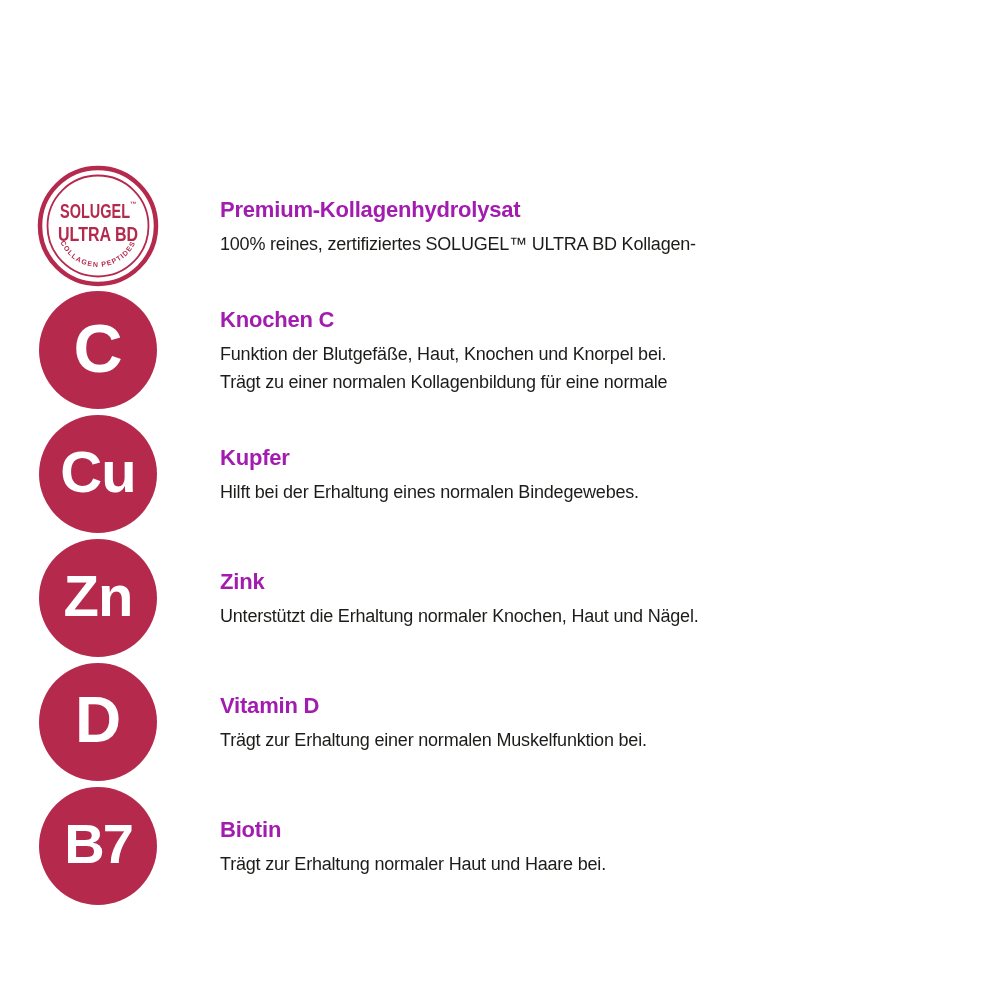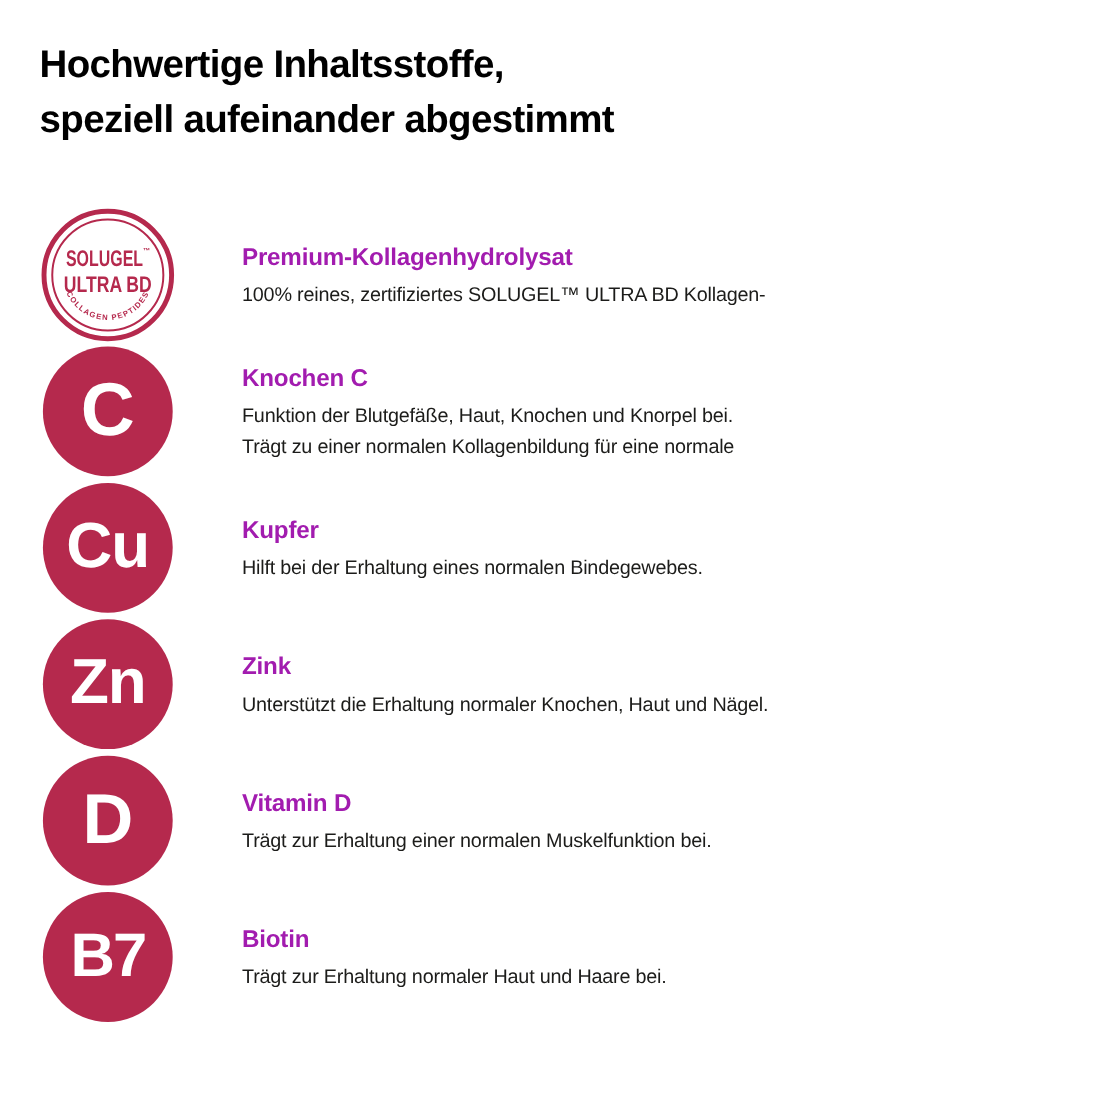--- a/index.html
+++ b/index.html
@@ -7,21 +7,21 @@
   html,body { background:#fff; }
   body { width:1000px; height:1000px; font-family:"Liberation Sans", sans-serif; color:var(--ink); }
   .canvas { position:relative; width:1000px; height:1000px; background:#ffffff; overflow:hidden; }
 
   .title {
     position:absolute; left:36px; top:34px;
     font-size:35px; font-weight:bold; color:#000;
     line-height:50px; letter-spacing:-0.6px;
   }
 
-  .rows { position:absolute; left:36px; top:188px; width:930px; }
+  .rows { position:absolute; left:36px; top:164px; width:930px; }
   .row { display:flex; align-items:center; height:124px; }
   .icon-col { flex:0 0 184px; display:flex; align-items:center; }
 
   .circle {
     width:118px; height:118px; border-radius:50%;
     background:var(--accent);
     display:flex; align-items:center; justify-content:center;
     margin-left:3px;
   }
   .sym { color:#fff; font-weight:bold; line-height:1; transform:translateY(-2px); }
@@ -38,21 +38,20 @@
 
   .text-col { padding-top:2px; }
   .heading { font-size:22px; font-weight:bold; letter-spacing:-0.2px; margin-bottom:7px; color:#a21caf; }
   .body-line { font-size:18px; line-height:28px; letter-spacing:-0.2px; color:var(--ink); }
 </style>
 </head>
 <body>
 
 <div class="canvas">
 
-  <h1 class="title"><span>Hochwertige Inhaltsstoffe,</span><br><span>speziell aufeinander abgestimmt</span></h1>
 
   <div class="rows">
 
     <div class="row">
       <div class="icon-col">
         <svg class="badge-svg" viewBox="0 0 124 124" aria-hidden="true">
           <circle cx="62" cy="62" r="58" fill="none" stroke="var(--accent)" stroke-width="4.5"></circle>
           <circle cx="62" cy="62" r="50.5" fill="none" stroke="var(--accent)" stroke-width="1.8"></circle>
           <text x="59" y="54" text-anchor="middle" font-size="20.5" textLength="70" lengthAdjust="spacingAndGlyphs">SOLUGEL</text>
           <text x="94" y="42" font-size="6.5">™</text>

